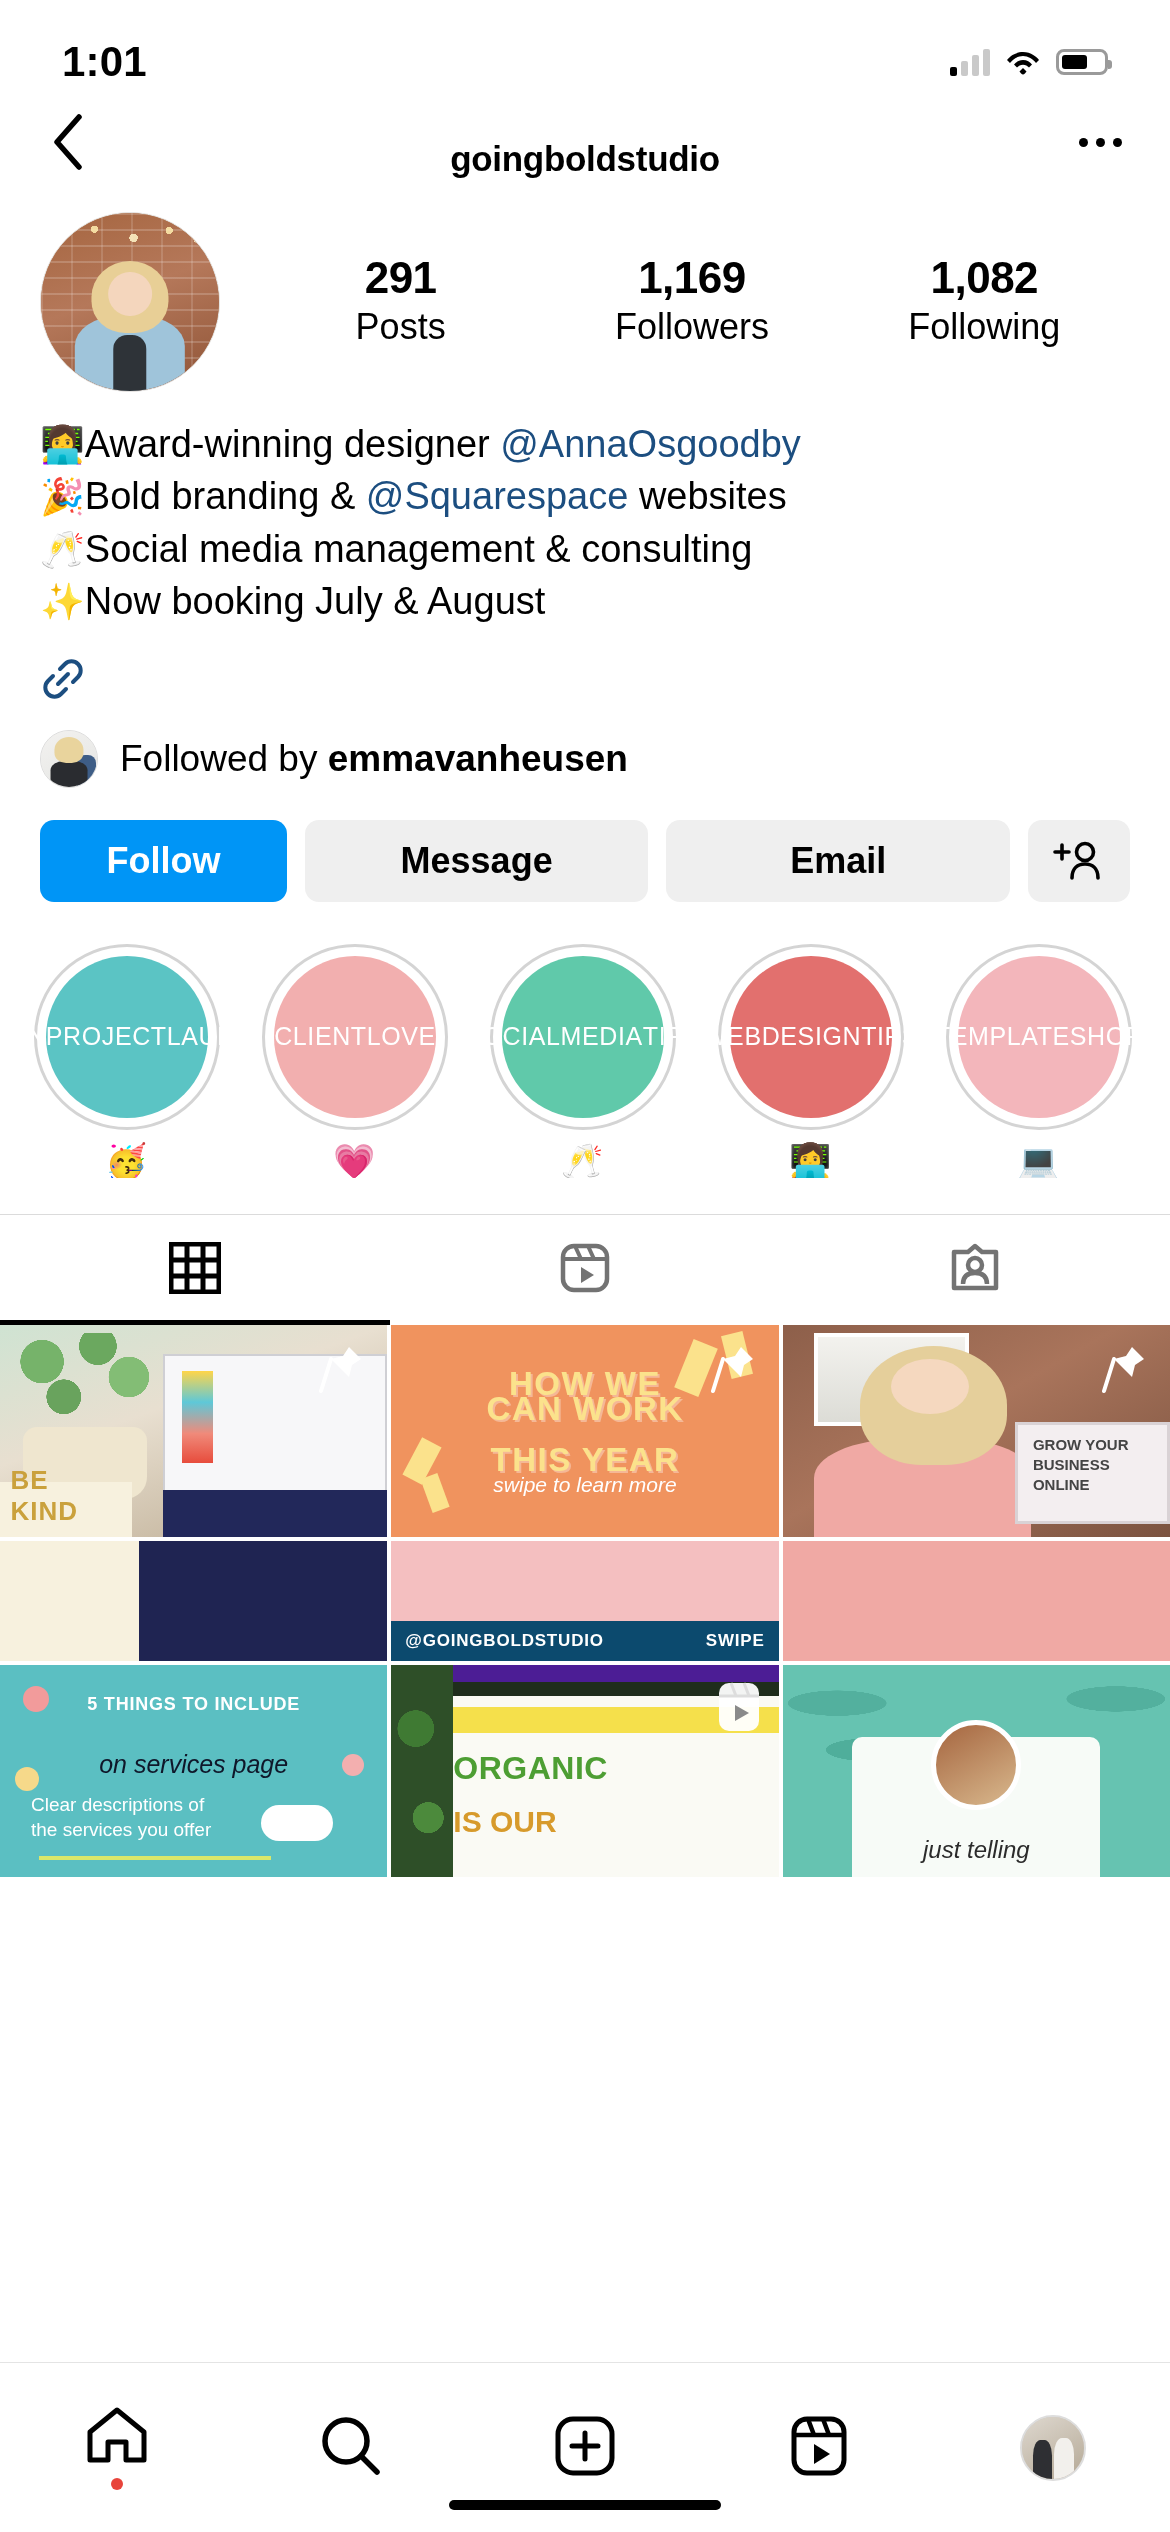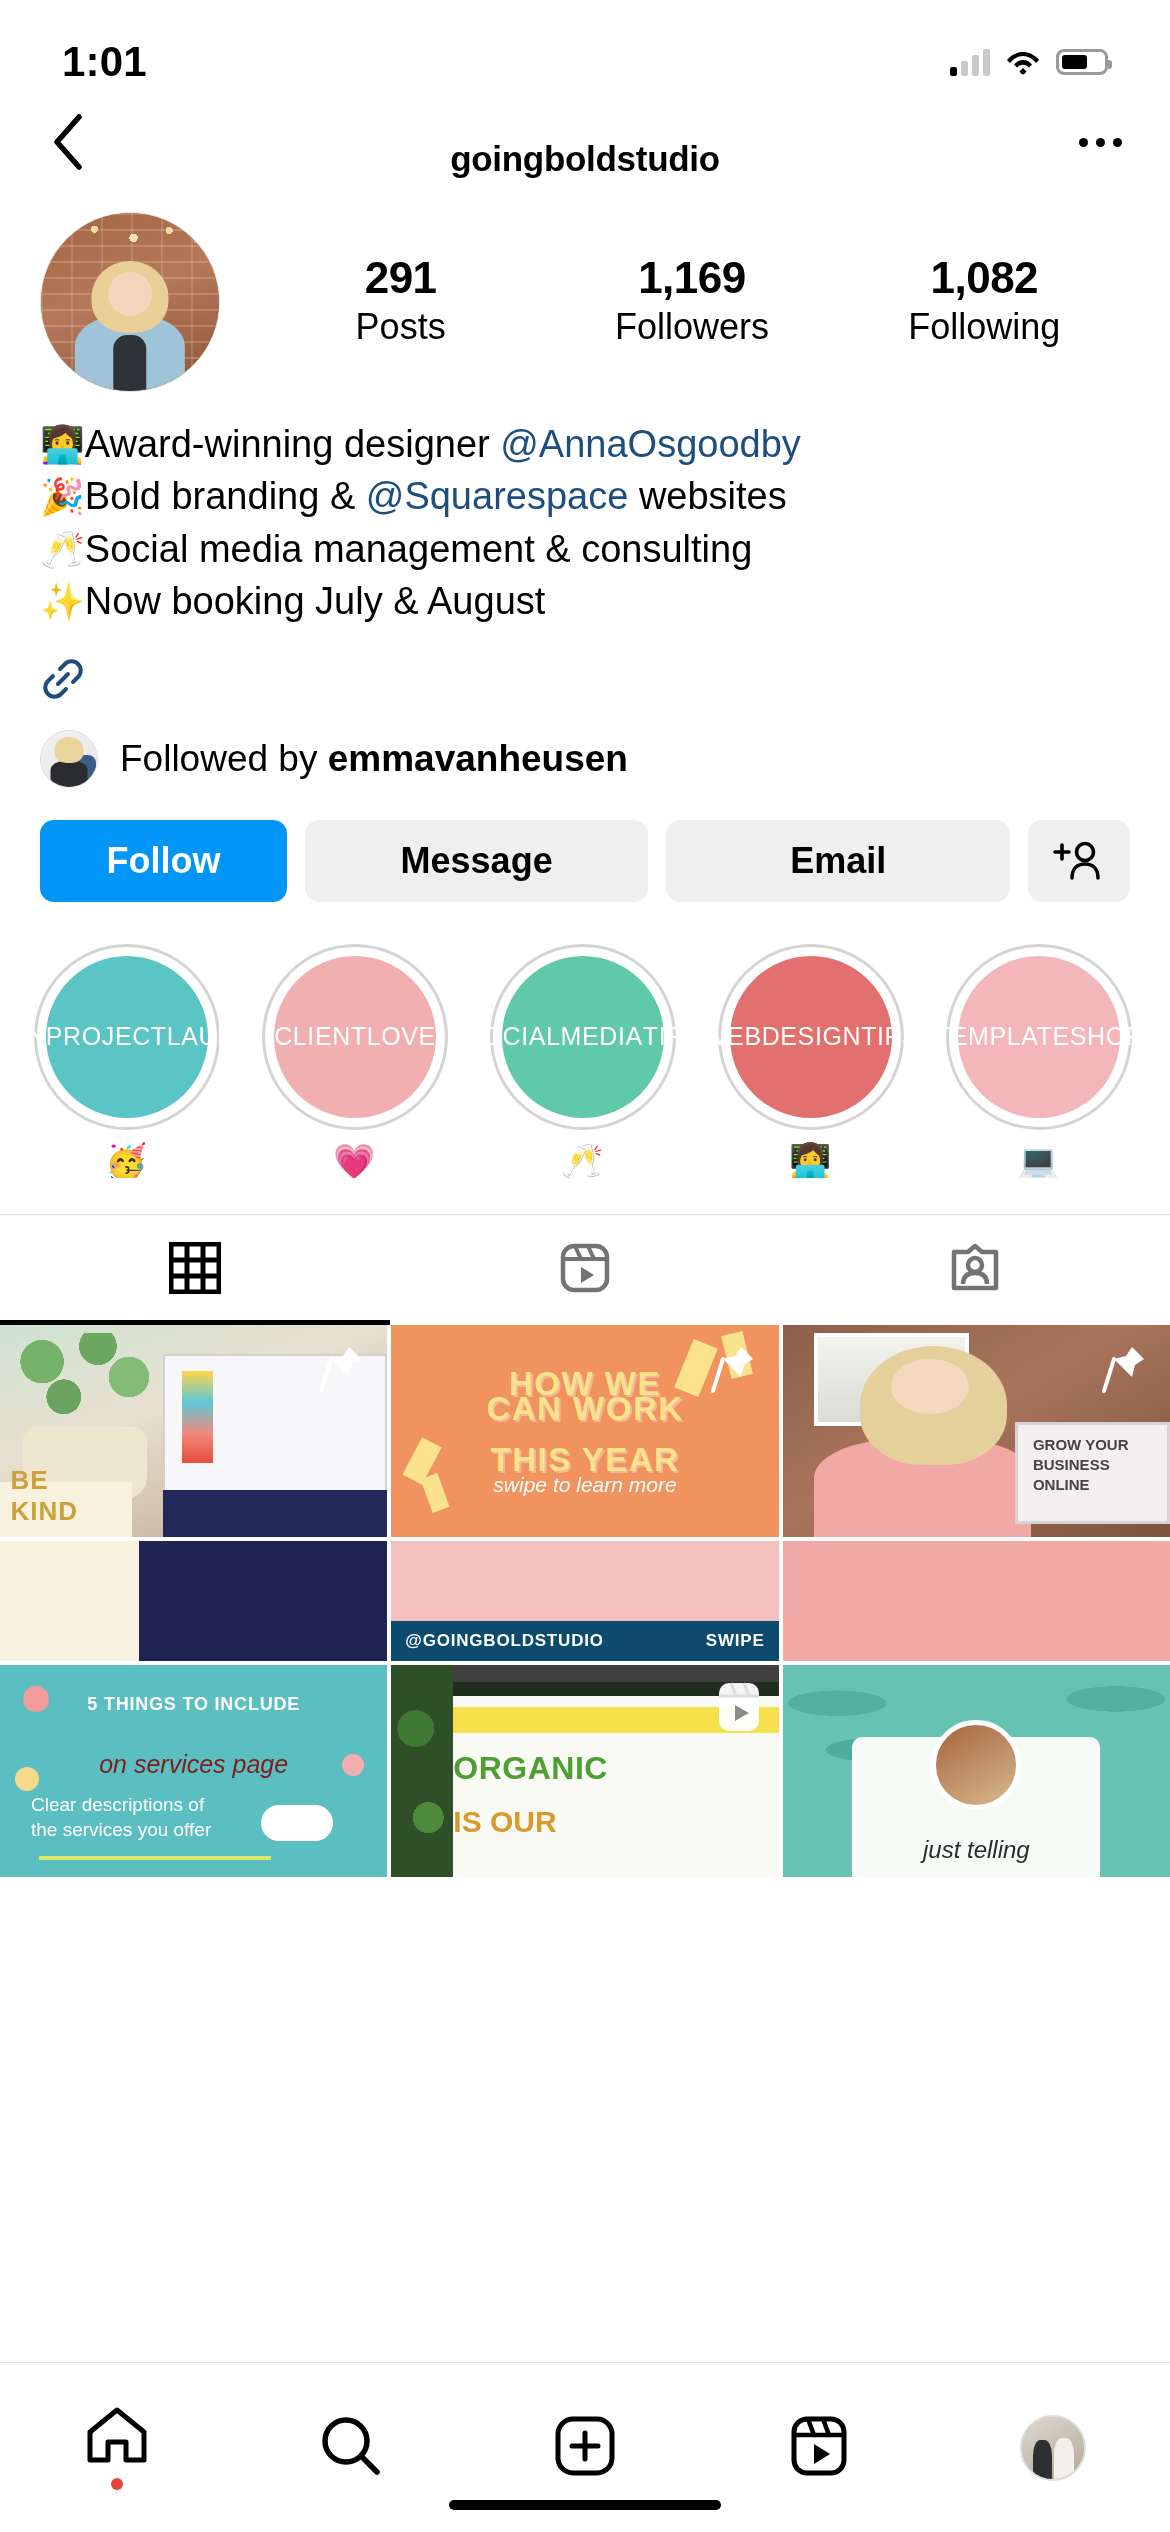--- a/index.html
+++ b/index.html
@@ -167,30 +167,30 @@
   .c3 .jacket{ position:absolute; left:8%; bottom:0; width:56%; height:46%;
       background:#F0A9A4; border-radius:40% 36% 0 0; }
   .c3 .lap{ position:absolute; right:0; bottom:6%; width:40%; height:48%;
       background:#f3eef0; border:3px solid #d9d2d5; }
   .c3 .lap .gw{ position:absolute; inset:10%; color:#444; font-size:15px; font-weight:700;
       line-height:1.35; }
 
   .c4{ background:#5BBFC2; }
   .c4 .h{ position:absolute; left:0; right:0; top:14%; text-align:center; color:#fff;
       font-size:18px; font-weight:700; letter-spacing:.8px; }
-  .c4 .s{ position:absolute; left:0; right:0; top:40%; text-align:center; color:#7f1d1d;
+  .c4 .s{ position:absolute; left:0; right:0; top:40%; text-align:center; color:#0f172a;
       font-size:25px; font-style:italic; }
   .c4 .d1{ position:absolute; left:6%; top:10%; width:26px; height:26px; border-radius:50%;
       background:#F29B9B; }
   .c4 .d2{ position:absolute; left:4%; top:48%; width:24px; height:24px; border-radius:50%;
       background:#F6D98A; }
   .c4 .d3{ position:absolute; right:6%; top:42%; width:22px; height:22px; border-radius:50%;
       background:#F3AFAF; }
 
-  .c5{ background:#404040; }
+  .c5{ background:#4c1d95; }
   .c5 .scr{ position:absolute; left:12%; top:8%; right:0; bottom:0; background:#fafaf4;
       border-top:14px solid #1f2d1c; }
   .c5 .bar{ position:absolute; left:12%; right:0; top:20%; height:12%; background:#F5E04B; }
   .c5 .org{ position:absolute; left:16%; top:40%; color:#4D9E33; font-size:32px;
       font-weight:700; letter-spacing:.5px; }
   .c5 .org2{ position:absolute; left:16%; top:66%; color:#D79A2B; font-size:30px;
       font-weight:700; }
   .c5 .leaf{ position:absolute; left:0; top:0; width:16%; height:100%;
       background:radial-gradient(circle 26px at 40% 30%, #3f7a33 0 70%, transparent 71%),
                  radial-gradient(circle 22px at 60% 72%, #4c8a3c 0 70%, transparent 71%), #2e4f28; }

